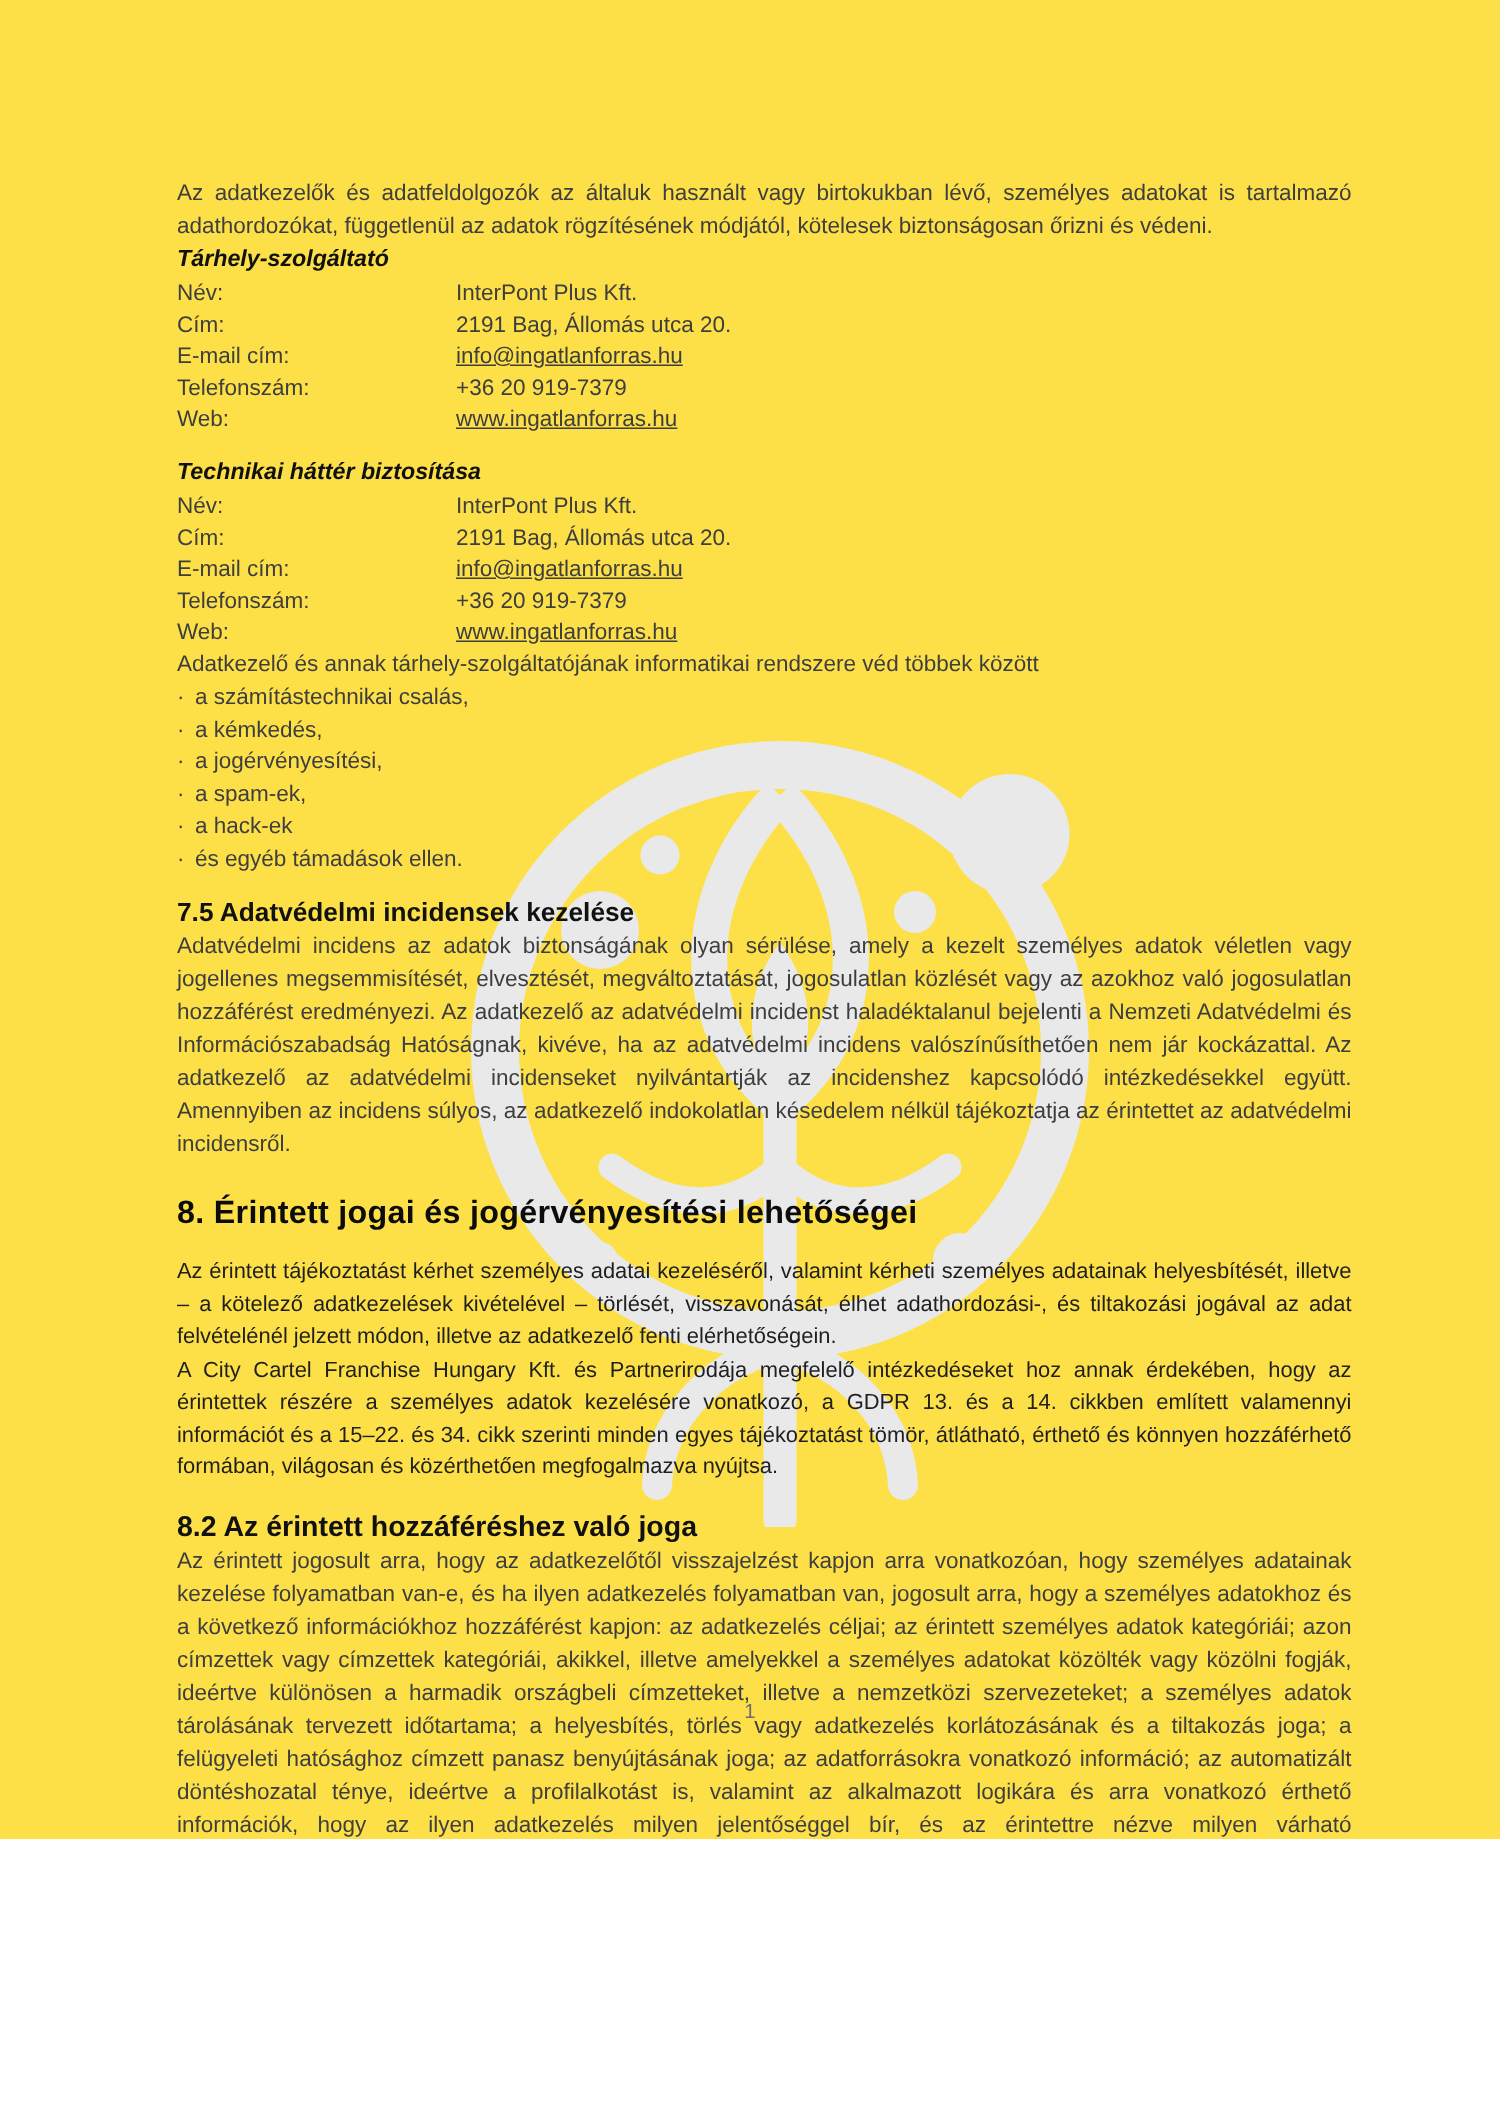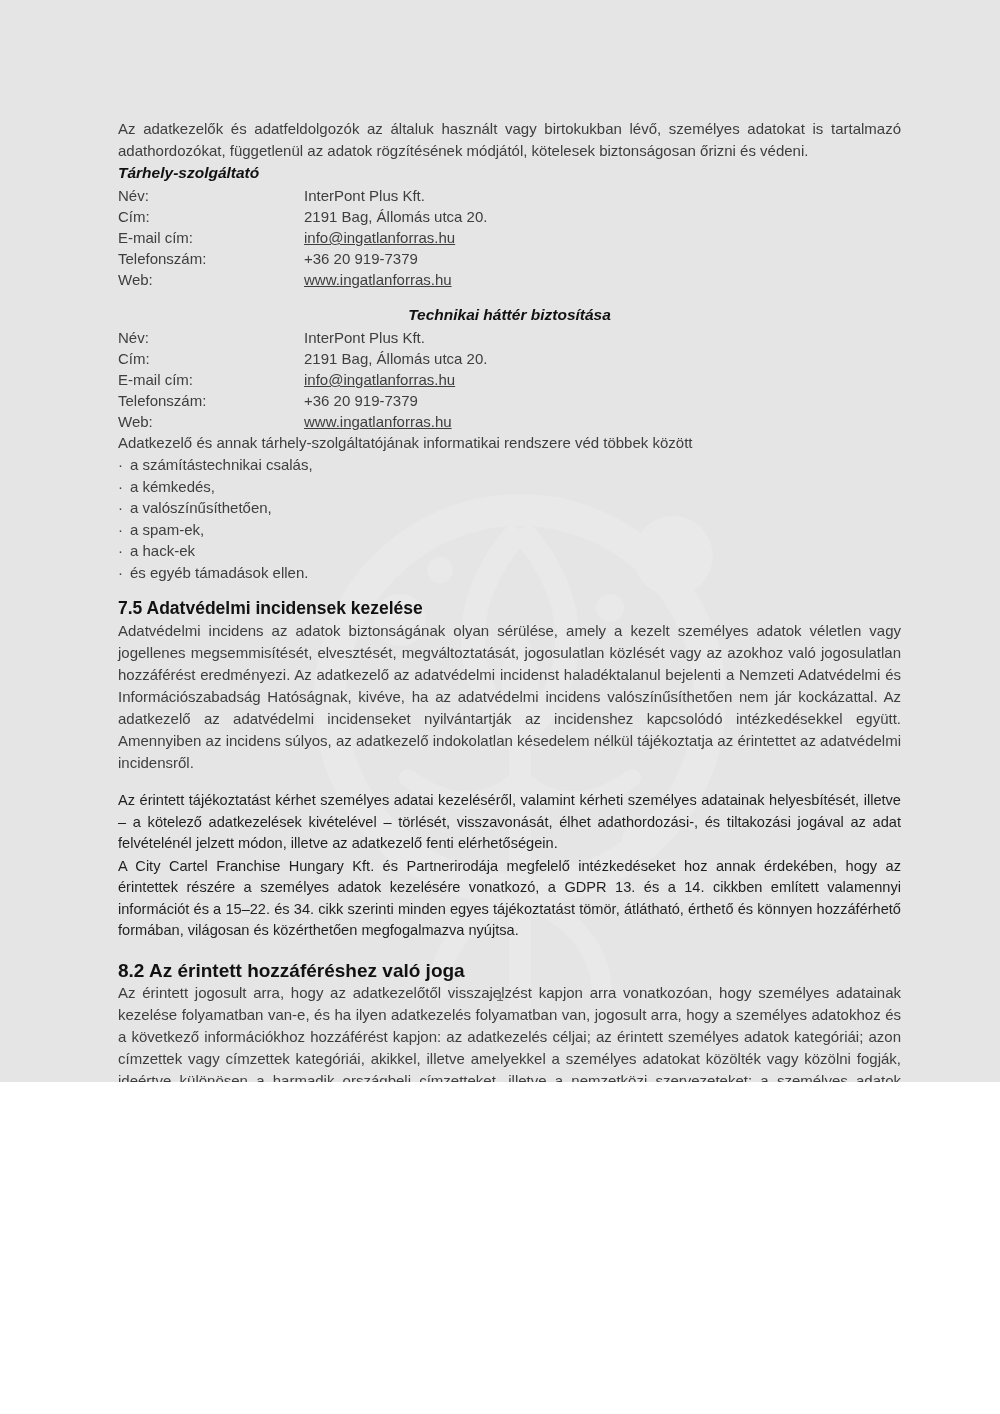--- a/index.html
+++ b/index.html
@@ -1,18 +1,18 @@
 <!DOCTYPE html>
 <html lang="hu"><head>
 <meta charset="utf-8">
 <style>
   html, body { margin:0; padding:0; background:#ffffff; }
   .page {
-    position:relative; width:1000px; height:1082px; margin:0 auto;
-    background:#e5e5e5; overflow:hidden;
+    position:relative; width:1000px; height:1226px; margin:0 auto;
+    background:#fde047; overflow:hidden;
     font-family:"Liberation Sans", sans-serif;
     -webkit-font-smoothing:antialiased;
   }
   .watermark {
     position:absolute; top:478px; left:288px; width:470px; height:540px;
     z-index:0; pointer-events:none;
   }
   .content { position:relative; z-index:1; padding:118px 99px 0 118px; }
 
   p.body {
@@ -20,21 +20,21 @@
     text-align:justify; font-weight:400;
   }
   .h-sub {
     margin:16px 0 2px; font-size:17.5px; line-height:22px;
     font-weight:800; color:#111111;
   }
   .h-mini {
     margin:0 0 1px; font-size:15.5px; line-height:22px;
     font-weight:700; color:#111111;font-style:italic;
   }
-  .gap14 { margin-top:14px;text-align:center; }
+  .gap14 { margin-top:14px; }
 
   .contact { }
   .crow { display:flex; font-size:15px; line-height:21px; color:#3e3e3e; }
   .clabel { flex:0 0 186px; }
   .cvalue { }
   .u { text-decoration:underline; }
 
   .blist { margin:0; }
   .brow { display:flex; font-size:15px; line-height:21.5px; color:#3e3e3e; }
   .bmark { flex:0 0 12px; }
@@ -152,39 +152,40 @@
       <div class="brow">
         <span class="bmark">·</span>
         <span>a számítástechnikai csalás,</span>
       </div>
       <div class="brow">
         <span class="bmark">·</span>
         <span>a kémkedés,</span>
       </div>
       <div class="brow">
         <span class="bmark">·</span>
-        <span>a valószínűsíthetően,</span>
+        <span>a jogérvényesítési,</span>
       </div>
       <div class="brow">
         <span class="bmark">·</span>
         <span>a spam-ek,</span>
       </div>
       <div class="brow">
         <span class="bmark">·</span>
         <span>a hack-ek</span>
       </div>
       <div class="brow">
         <span class="bmark">·</span>
         <span>és egyéb támadások ellen.</span>
       </div>
     </div>
 
     <div class="h-75">7.5 Adatvédelmi incidensek kezelése</div>
     <p class="body tight">Adatvédelmi incidens az adatok biztonságának olyan sérülése, amely a kezelt személyes adatok véletlen vagy jogellenes megsemmisítését, elvesztését, megváltoztatását, jogosulatlan közlését vagy az azokhoz való jogosulatlan hozzáférést eredményezi. Az adatkezelő az adatvédelmi incidenst haladéktalanul bejelenti a Nemzeti Adatvédelmi és Információszabadság Hatóságnak, kivéve, ha az adatvédelmi incidens valószínűsíthetően nem jár kockázattal. Az adatkezelő az adatvédelmi incidenseket nyilvántartják az incidenshez kapcsolódó intézkedésekkel együtt. Amennyiben az incidens súlyos, az adatkezelő indokolatlan késedelem nélkül tájékoztatja az érintettet az adatvédelmi incidensről.</p>
 
+    <div class="h-8">8. Érintett jogai és jogérvényesítési lehetőségei</div>
     <p class="cond">Az érintett tájékoztatást kérhet személyes adatai kezeléséről, valamint kérheti személyes adatainak helyesbítését, illetve – a kötelező adatkezelések kivételével – törlését, visszavonását, élhet adathordozási-, és tiltakozási jogával az adat felvételénél jelzett módon, illetve az adatkezelő fenti elérhetőségein.</p>
 
     <p class="cond" style="margin-top:1px;">A City Cartel Franchise Hungary Kft. és Partnerirodája megfelelő intézkedéseket hoz annak érdekében, hogy az érintettek részére a személyes adatok kezelésére vonatkozó, a GDPR 13. és a 14. cikkben említett valamennyi információt és a 15–22. és 34. cikk szerinti minden egyes tájékoztatást tömör, átlátható, érthető és könnyen hozzáférhető formában, világosan és közérthetően megfogalmazva nyújtsa.</p>
 
     <div class="h-82">8.2 Az érintett hozzáféréshez való joga</div>
     <p class="body tight jlast">Az érintett jogosult arra, hogy az adatkezelőtől visszajelzést kapjon arra vonatkozóan, hogy személyes adatainak kezelése folyamatban van-e, és ha ilyen adatkezelés folyamatban van, jogosult arra, hogy a személyes adatokhoz és a következő információkhoz hozzáférést kapjon: az adatkezelés céljai; az érintett személyes adatok kategóriái; azon címzettek vagy címzettek kategóriái, akikkel, illetve amelyekkel a személyes adatokat közölték vagy közölni fogják, ideértve különösen a harmadik országbeli címzetteket, illetve a nemzetközi szervezeteket; a személyes adatok tárolásának tervezett időtartama; a helyesbítés, törlés vagy adatkezelés korlátozásának és a tiltakozás joga; a felügyeleti hatósághoz címzett panasz benyújtásának joga; az adatforrásokra vonatkozó információ; az automatizált döntéshozatal ténye, ideértve a profilalkotást is, valamint az alkalmazott logikára és arra vonatkozó érthető információk, hogy az ilyen adatkezelés milyen jelentőséggel bír, és az érintettre nézve milyen várható</p>
 
   </div>
 
   <div class="pagenum">1</div>

